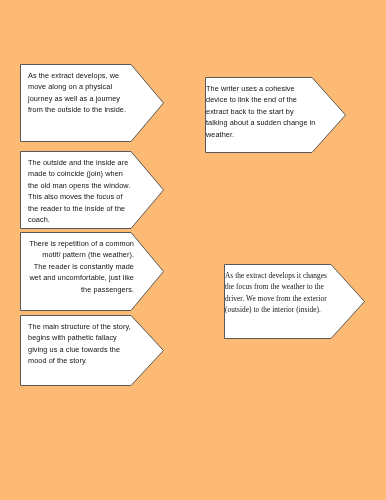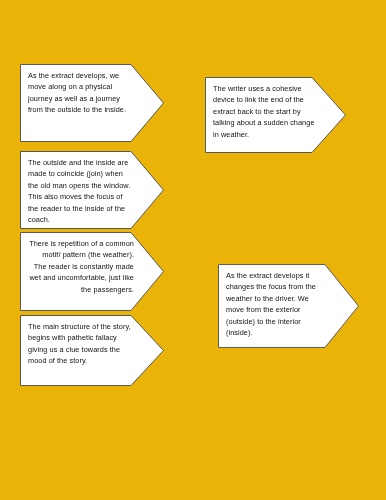--- a/index.html
+++ b/index.html
@@ -13,21 +13,21 @@
     position: relative;
     overflow: hidden;
     font-family: "Liberation Sans", sans-serif;
     color: #000000;
     -webkit-font-smoothing: antialiased;
   }
 
   #page {
     position: absolute;
     inset: 0;
-    background: #eab308;
+    background: #fdba74;
   }
 
   
   .arrow-box {
     position: absolute;
     box-sizing: border-box;
   }
   .arrow-box svg {
     position: absolute;
     left: 0;
@@ -48,21 +48,21 @@
     white-space: pre-wrap;
     word-break: normal;
   }
   .arrow-box .txt b {
     font-weight: bold;
   }
 
   
   .col-left .txt  { padding: 6px 30px 4px 8px; }
   
-  .col-right .txt { padding: 6px 30px 4px 8px; }
+  .col-right .txt { padding: 6px 30px 4px 1px; }
 </style>
 </head>
 <body>
 
 <div id="page">
 
   <div class="arrow-box col-left" style="left:20px; top:64px; width:144px; height:78px;">
     <svg viewBox="0 0 144 78" preserveAspectRatio="none">
       <polygon points="0.5,0.5 111,0.5 143.5,39 111,77.5 0.5,77.5" fill="#ffffff" stroke="#595959" stroke-width="1" stroke-linejoin="miter" vector-effect="non-scaling-stroke"></polygon>
     </svg>
@@ -91,20 +91,20 @@
   </div>
 
   <div class="arrow-box col-right" style="left:205px; top:77px; width:141px; height:76px;">
     <svg viewBox="0 0 141 76" preserveAspectRatio="none">
       <polygon points="0.5,0.5 107,0.5 140.5,38 107,75.5 0.5,75.5" fill="#ffffff" stroke="#595959" stroke-width="1" stroke-linejoin="miter" vector-effect="non-scaling-stroke"></polygon>
     </svg>
     <div class="txt" style="width:141px; height:76px;">The writer uses a cohesive device to link the end of the extract back to the start by talking about a sudden change in weather.</div>
   </div>
 
 
-  <div class="arrow-box col-right" style="left:218px; top:264px; width:141px; height:84px;">
+  <div class="arrow-box col-right" style="left:224px; top:264px; width:141px; height:75px;font-family:Liberation Serif, serif;">
     <svg viewBox="0 0 141 75" preserveAspectRatio="none">
       <polygon points="0.5,0.5 107,0.5 140.5,37.5 107,74.5 0.5,74.5" fill="#ffffff" stroke="#595959" stroke-width="1" stroke-linejoin="miter" vector-effect="non-scaling-stroke"></polygon>
     </svg>
     <div class="txt" style="width:141px; height:75px;">As the extract develops it changes the focus from the weather to the driver. We move from the exterior (outside) to the interior (inside).</div>
   </div>
 
 </div>
 
 </body></html>

